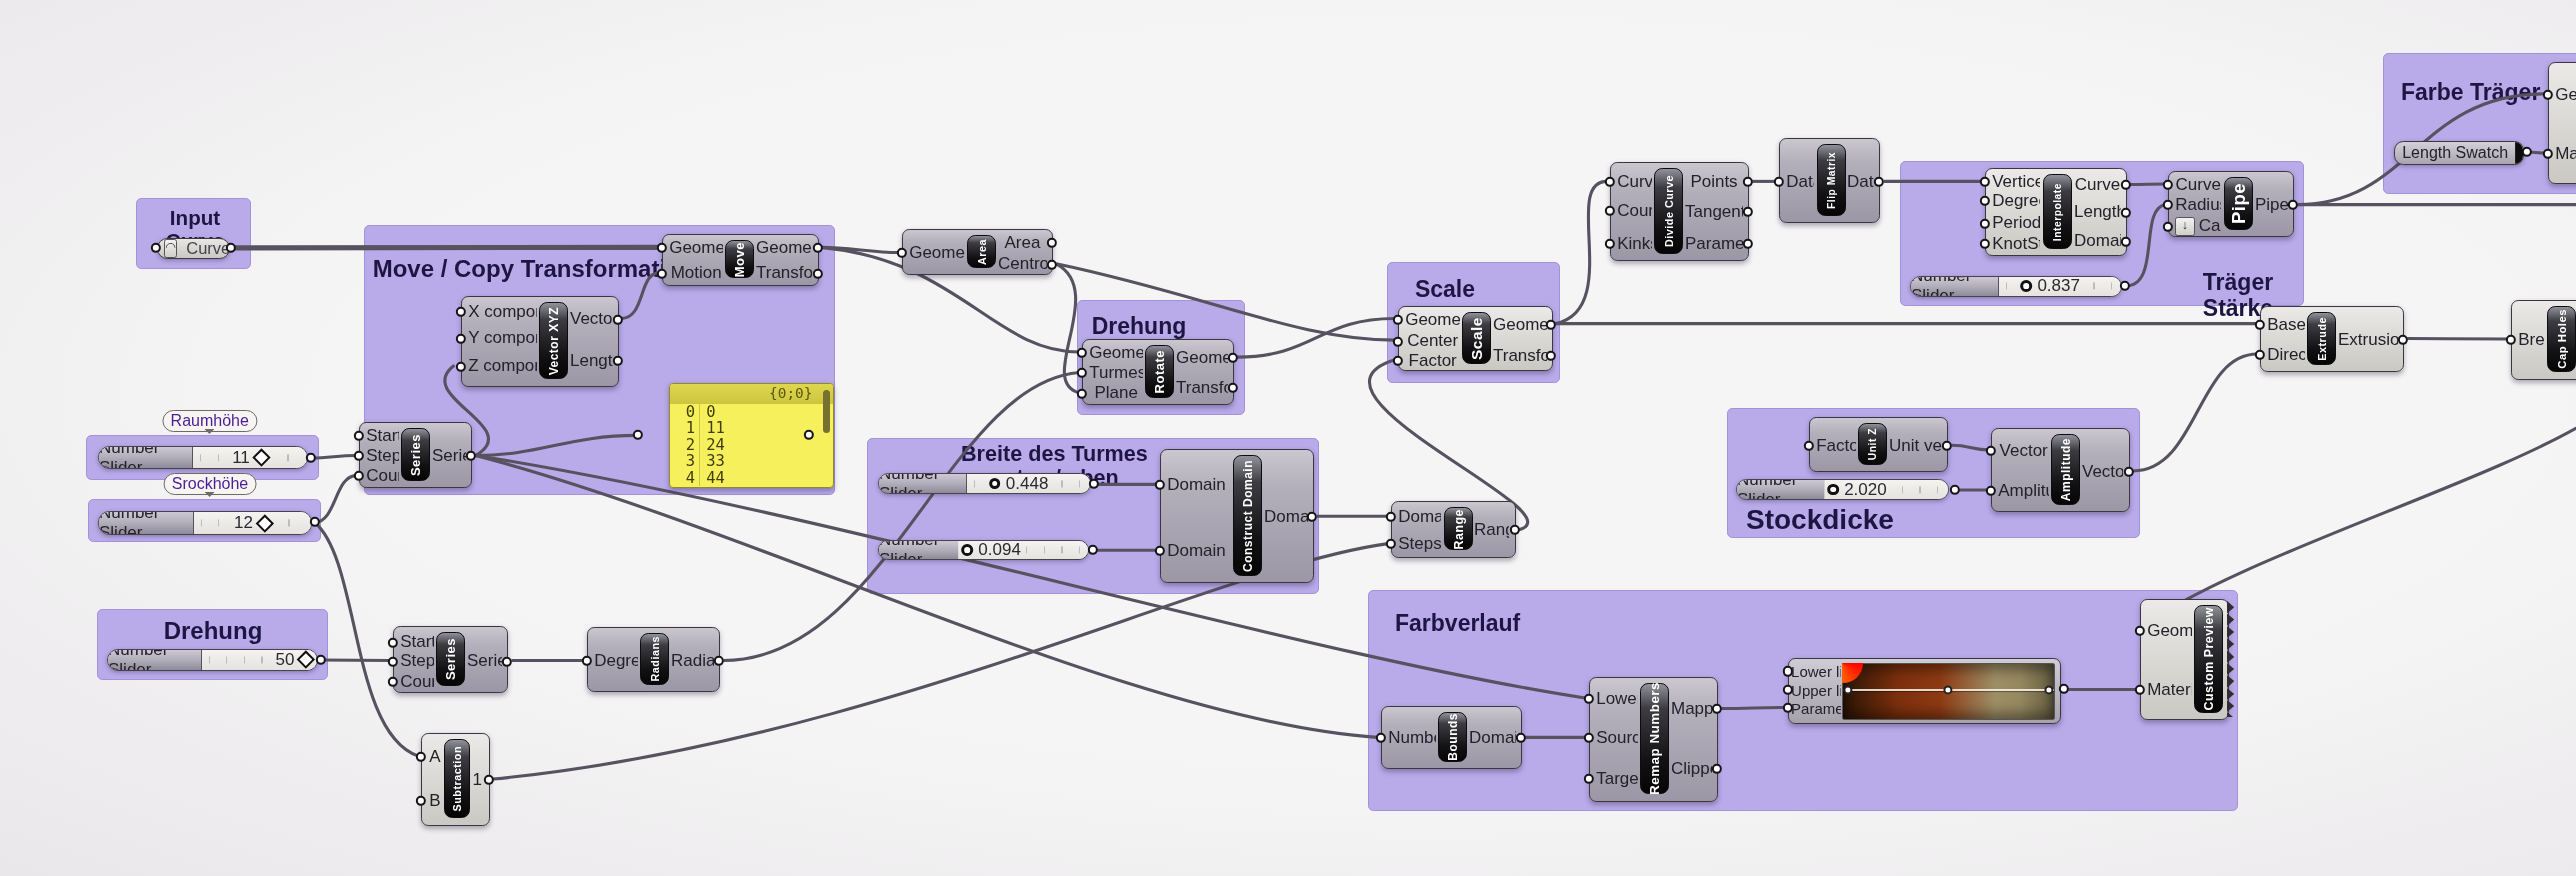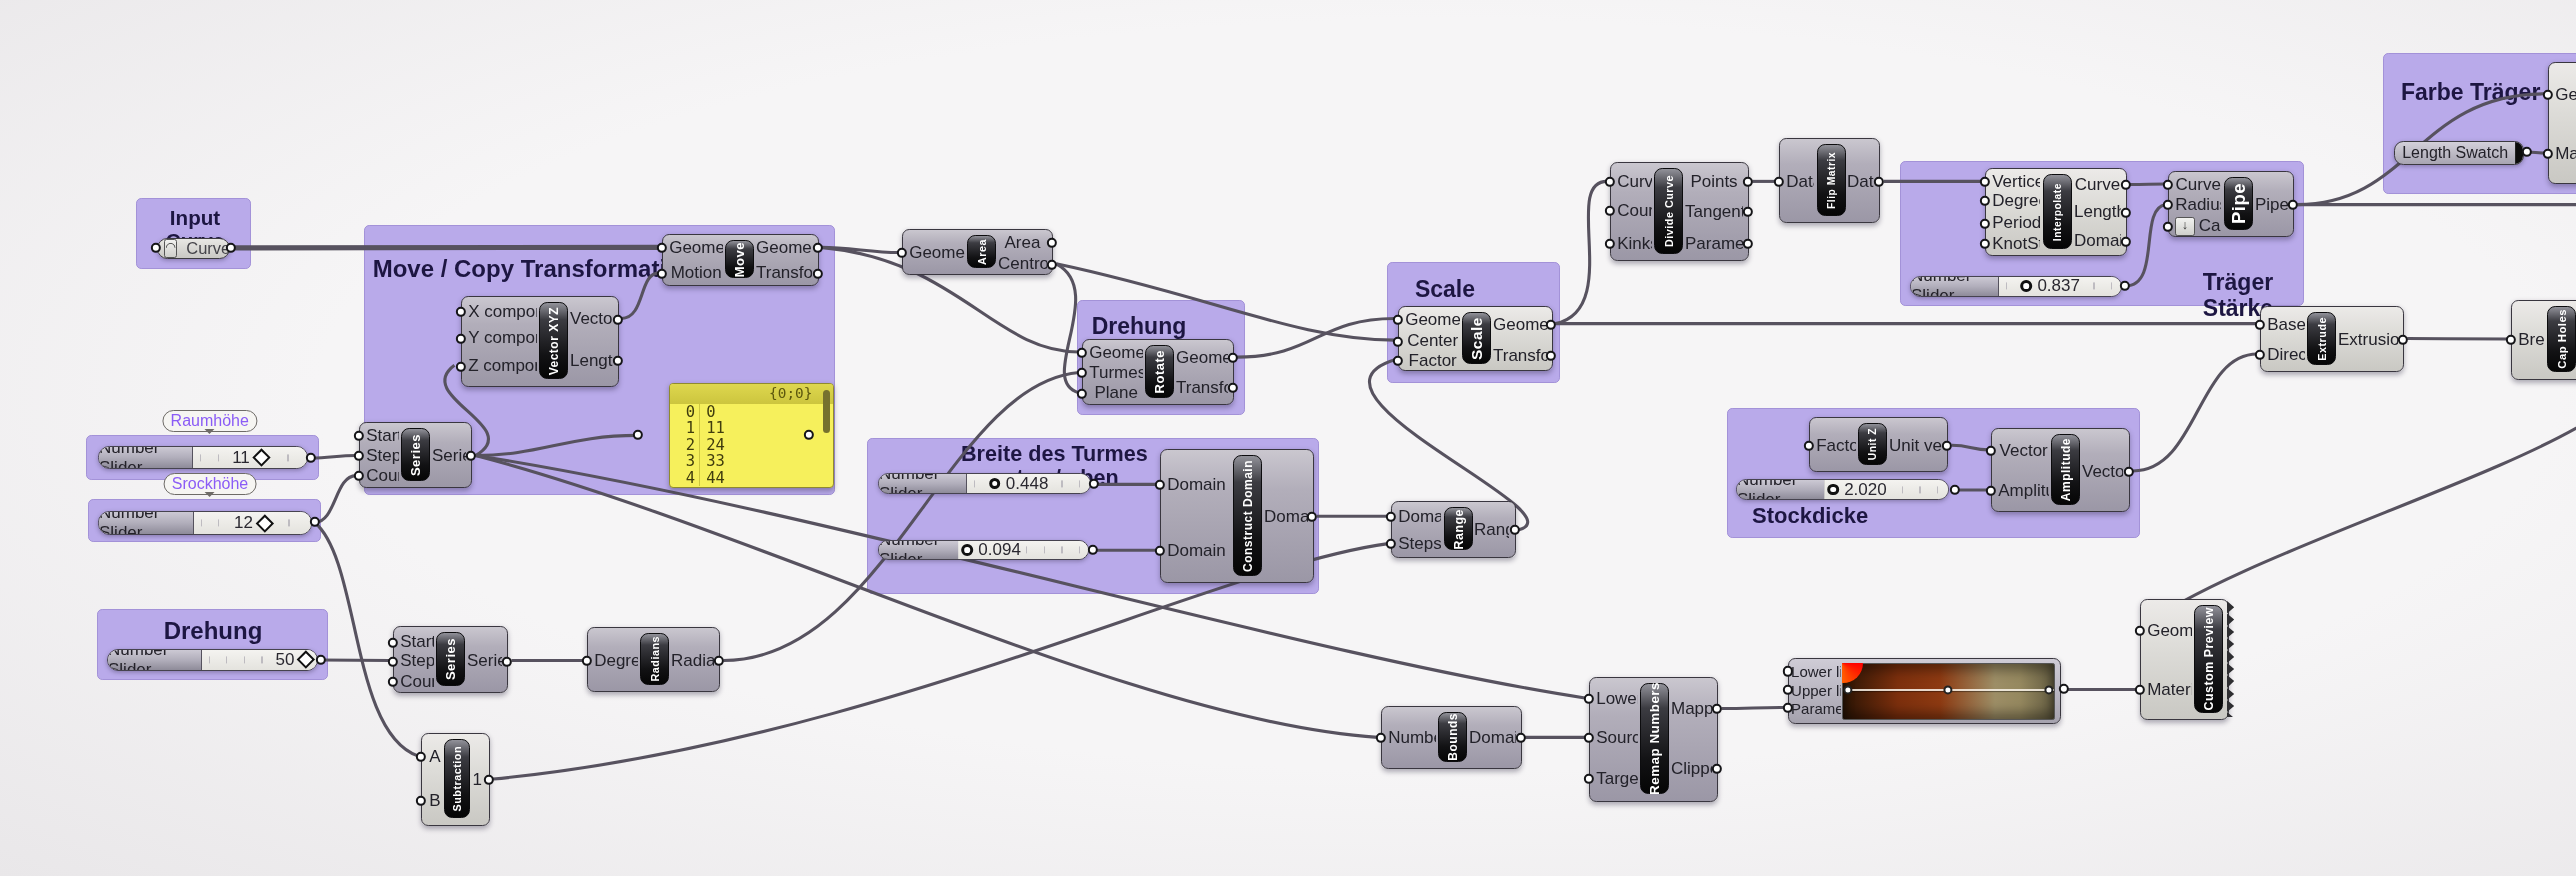--- a/index.html
+++ b/index.html
@@ -27,21 +27,21 @@
   .slab{flex:0 0 auto;display:flex;align-items:center;justify-content:center;font-size:17px;color:#232129;
     background:linear-gradient(180deg,#ccc9d4 0%,#b1aebb 50%,#8e8b99 100%);border-right:1.5px solid #55525e;}
   .strack{position:relative;flex:1 1 auto;
     background:linear-gradient(180deg,#f4f3f0 0%,#e4e3de 100%);}
   .strack:before{content:"";position:absolute;left:6%;right:6%;top:50%;height:7.2px;transform:translateY(-50%);
     background:repeating-linear-gradient(90deg,#aaa7b0 0 1px,transparent 1px 17.5px);opacity:.7;}
   .sval{position:absolute;top:50%;transform:translate(-50%,-50%);display:flex;align-items:center;gap:5.2px;
     font-size:17px;color:#2a2830;background:inherit;padding:0 3.1px;}
   .knob-d{width:8.8px;height:8.8px;background:#fff;border:2.1px solid #111;transform:rotate(45deg);}
   .knob-c{width:5.7px;height:5.7px;background:#fff;border:3.1px solid #111;border-radius:50%;}
-  .tag{position:absolute;background:#f6f5f2;border:1.5px solid #6e6b67;border-radius:11px;font-size:16px;color:#8b5cf6;
+  .tag{position:absolute;background:#f6f5f2;border:1.5px solid #6e6b67;border-radius:11px;font-size:16px;color:#4c1d95;
     padding:1px 7.2px;white-space:nowrap;}
   .tag:after{content:"";position:absolute;left:50%;bottom:-8.2px;transform:translateX(-50%);
     border:5.2px solid transparent;border-top-color:#6e6b67;}
   .pill{position:absolute;display:flex;align-items:center;background:linear-gradient(180deg,#e8e7e4,#c9c8c4);
     border:1.5px solid #3c3a40;border-radius:10.3px;box-sizing:border-box;padding:0 6.2px;gap:5.2px;
     box-shadow:0 1.5px 4.1px rgba(40,35,60,.35);}
   .pill .plbl{flex:1;text-align:center;font-size:16.5px;color:#45444a;}
   .panel{position:absolute;background:#f6f05c;border:1.5px solid #8f8a2e;border-radius:4.1px;box-sizing:border-box;overflow:hidden;
     box-shadow:0 2.1px 5.2px rgba(40,35,60,.35);margin-left:28px;}
   .panel-head{height:19.6px;line-height:19.6px;background:linear-gradient(180deg,#ded74e,#ccc53e);
@@ -82,24 +82,27 @@
       <div class="group-label" style="left: 93px; top: 2.6px; font-size: 21.6px;">Breite des Turmes
 unten / oben</div>
     </div>
     <div class="group" style="position: absolute; left: 1387px; top: 262px; width: 173px; height: 121px;">
       <div class="group-label center" style="left: 57px; top: 14px; font-size: 23px;">Scale</div>
     </div>
     <div class="group" style="position: absolute; left: 1900px; top: 161px; width: 404px; height: 145px;">
       <div class="group-label" style="left: 272px; top: 108px; font-size: 23px;">Träger Stärke</div>
     </div>
     <div class="group" style="position: absolute; left: 1727px; top: 408px; width: 413px; height: 130px;">
-      <div class="group-label" style="left: 24px; top: 95px; font-size: 22px;">Stockdicke</div>
+      <div class="group-label" style="left: 18px; top: 95px; font-size: 28px;">Stockdicke</div>
     </div>
     <div class="group" style="position: absolute; left: 2383px; top: 53px; width: 268px; height: 141px;">
       <div class="group-label" style="left: 17px; top: 26px; font-size: 23px;">Farbe Träger</div>
+    </div>
+    <div class="group" style="position: absolute; left: 1368px; top: 590px; width: 870px; height: 221px;">
+      <div class="group-label" style="left: 26px; top: 19.6px; font-size: 23px;">Farbverlauf</div>
     </div>
     <svg class="wires" width="2874" height="877" viewBox="0 0 5578 1702">
       <path d="M452,481 C860,481 1100,480 1278,480" fill="none" stroke="#57525f" stroke-width="10"></path>
       <path d="M1206,618 C1252,618 1240,530 1278,530" fill="none" stroke="#57525f" stroke-width="6"></path>
       <path d="M604,889 C640,889 655,884 691,884" fill="none" stroke="#57525f" stroke-width="6"></path>
       <path d="M611,1014 C652,1014 650,923 691,923" fill="none" stroke="#57525f" stroke-width="6"></path>
       <path d="M611,1014 C700,1090 680,1420 811,1467" fill="none" stroke="#57525f" stroke-width="6"></path>
       <path d="M923,884 C1050,884 1100,845 1238,845" fill="none" stroke="#57525f" stroke-width="6"></path>
       <path d="M923,884 C1020,828 800,770 882,709" fill="none" stroke="#57525f" stroke-width="6"></path>
       <path d="M923,884 C1600,990 2520,1270 3079,1355" fill="none" stroke="#57525f" stroke-width="6"></path>

